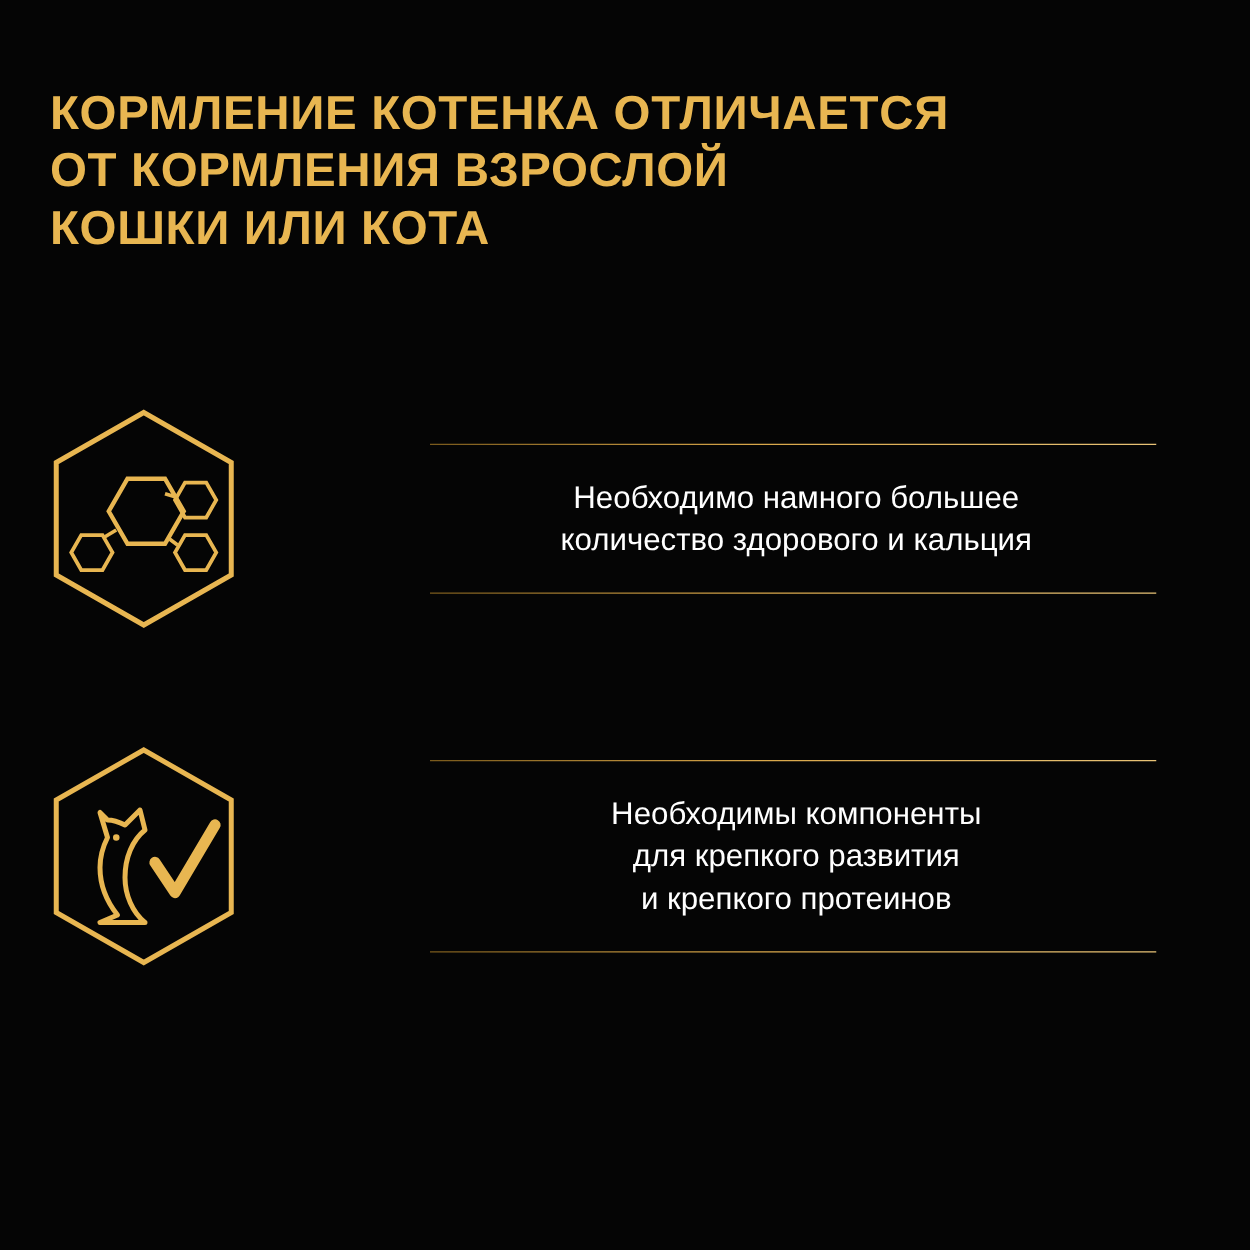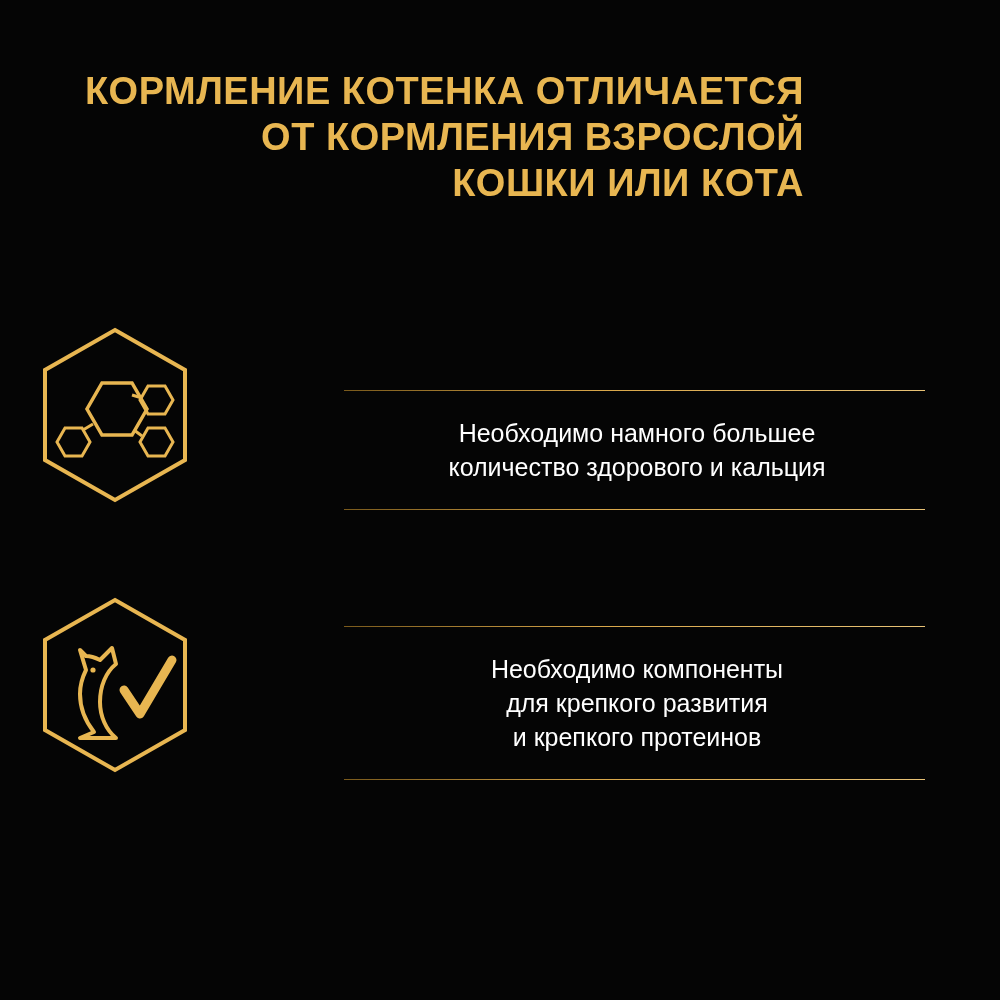--- a/index.html
+++ b/index.html
@@ -20,42 +20,42 @@
     background: #050505;
     box-sizing: border-box;
   }
 
   
   .title {
     position: absolute;
     top: 68px;
     left: 0;
     width: 844px;
-    text-align: right;
+    text-align: left;
     color: #e8b651;
     font-weight: bold;
     font-size: 38px;
     line-height: 46px;
     letter-spacing: 0.5px;
     text-transform: uppercase;
     padding: 0 40px;
     box-sizing: border-box;
   }
   .title .line { display: block; white-space: nowrap; }
 
   
   .features {
     position: absolute;
     top: 320px;
     left: 0;
     width: 1000px;
   }
   .feature {
     display: flex;
-    align-items: flex-end;
+    align-items: center;
     margin-bottom: 80px;
     gap: 24px;
   }
   .feature .icon-wrap {
     width: 230px;
     min-width: 230px;
     display: flex;
     justify-content: center;
     align-items: center;
   }
@@ -130,21 +130,21 @@
                    L60,148 L96,148 C86,140 80,126 80,112
                    C80,96 86,82 96,74 L92,58 L80,70 C74,67 70,66 66,66 Z" fill="none" stroke="#e8b651" stroke-width="4" stroke-linejoin="round"></path>
           <circle cx="73" cy="80" r="2.6" fill="#e8b651"></circle>
 
           <path d="M104,100 L120,124 L152,70" fill="none" stroke="#e8b651" stroke-width="9" stroke-linecap="round" stroke-linejoin="round"></path>
         </svg>
       </div>
       <div class="text-wrap">
         <div class="rule top"></div>
         <div class="text">
-          <span class="line">Необходимо компоненты</span>
+          <span class="line">Необходимы компоненты</span>
           <span class="line">для крепкого развития</span>
           <span class="line">и крепкого протеинов</span>
         </div>
         <div class="rule bottom"></div>
       </div>
     </div>
 
   </div>
 </div>
 

